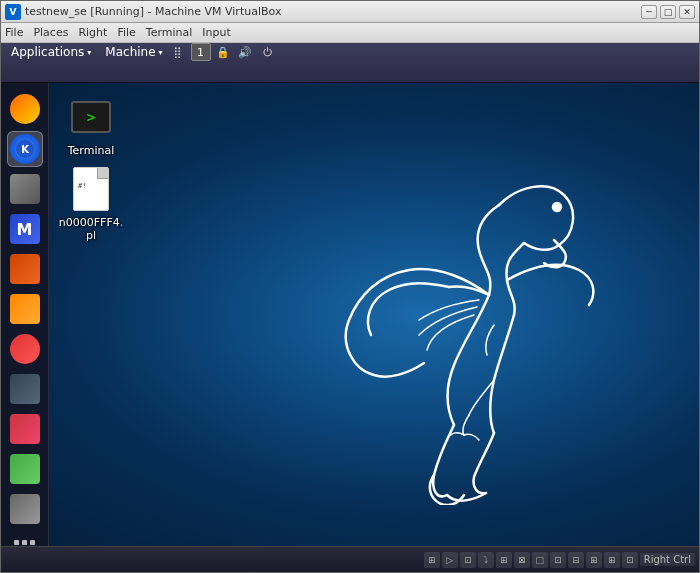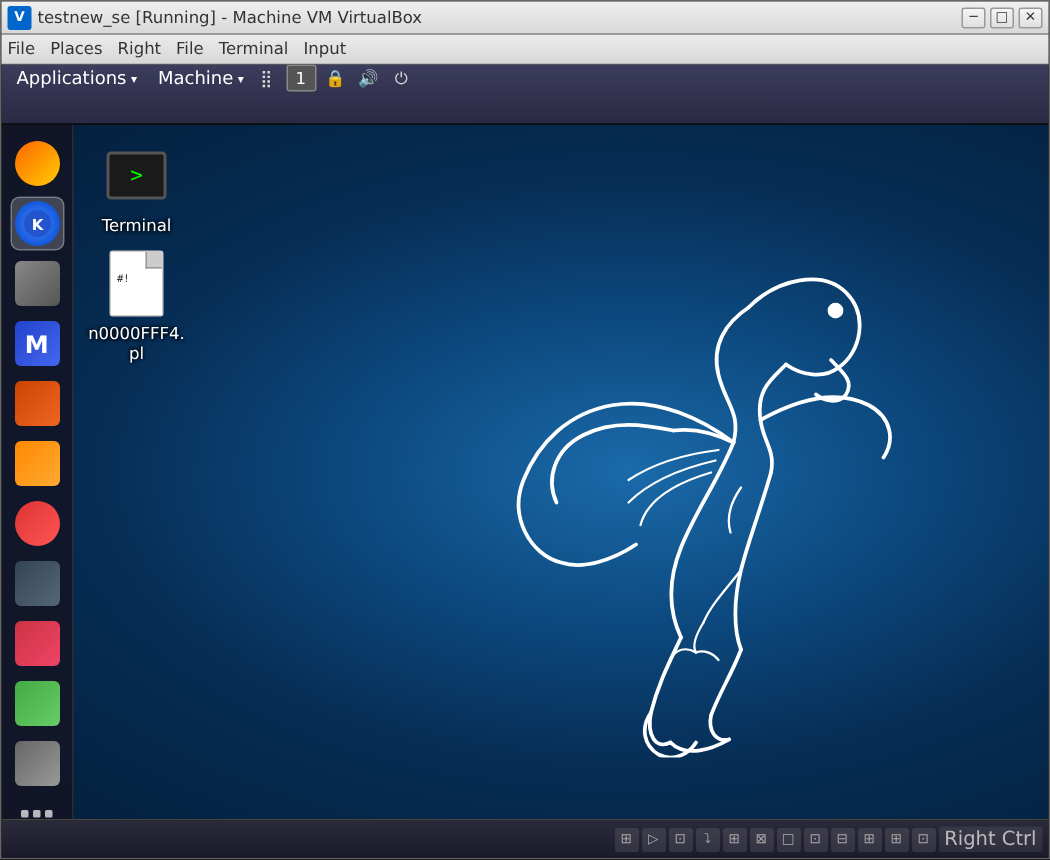--- a/index.html
+++ b/index.html
@@ -343,21 +343,21 @@
       background: rgba(255,255,255,0.1);
       border-radius: 2px;
       display: flex;
       align-items: center;
       justify-content: center;
       font-size: 9px;
       color: #aaa;
     }
 
     .right-ctrl-text {
-      font-size: 13px;
+      font-size: 10px;
       color: #bbb;
       padding: 1px 4px;
       background: rgba(255,255,255,0.08);
       border-radius: 2px;
     }
 
     
     .grid-dots {
       display: grid;
       grid-template-columns: repeat(3,6px);

